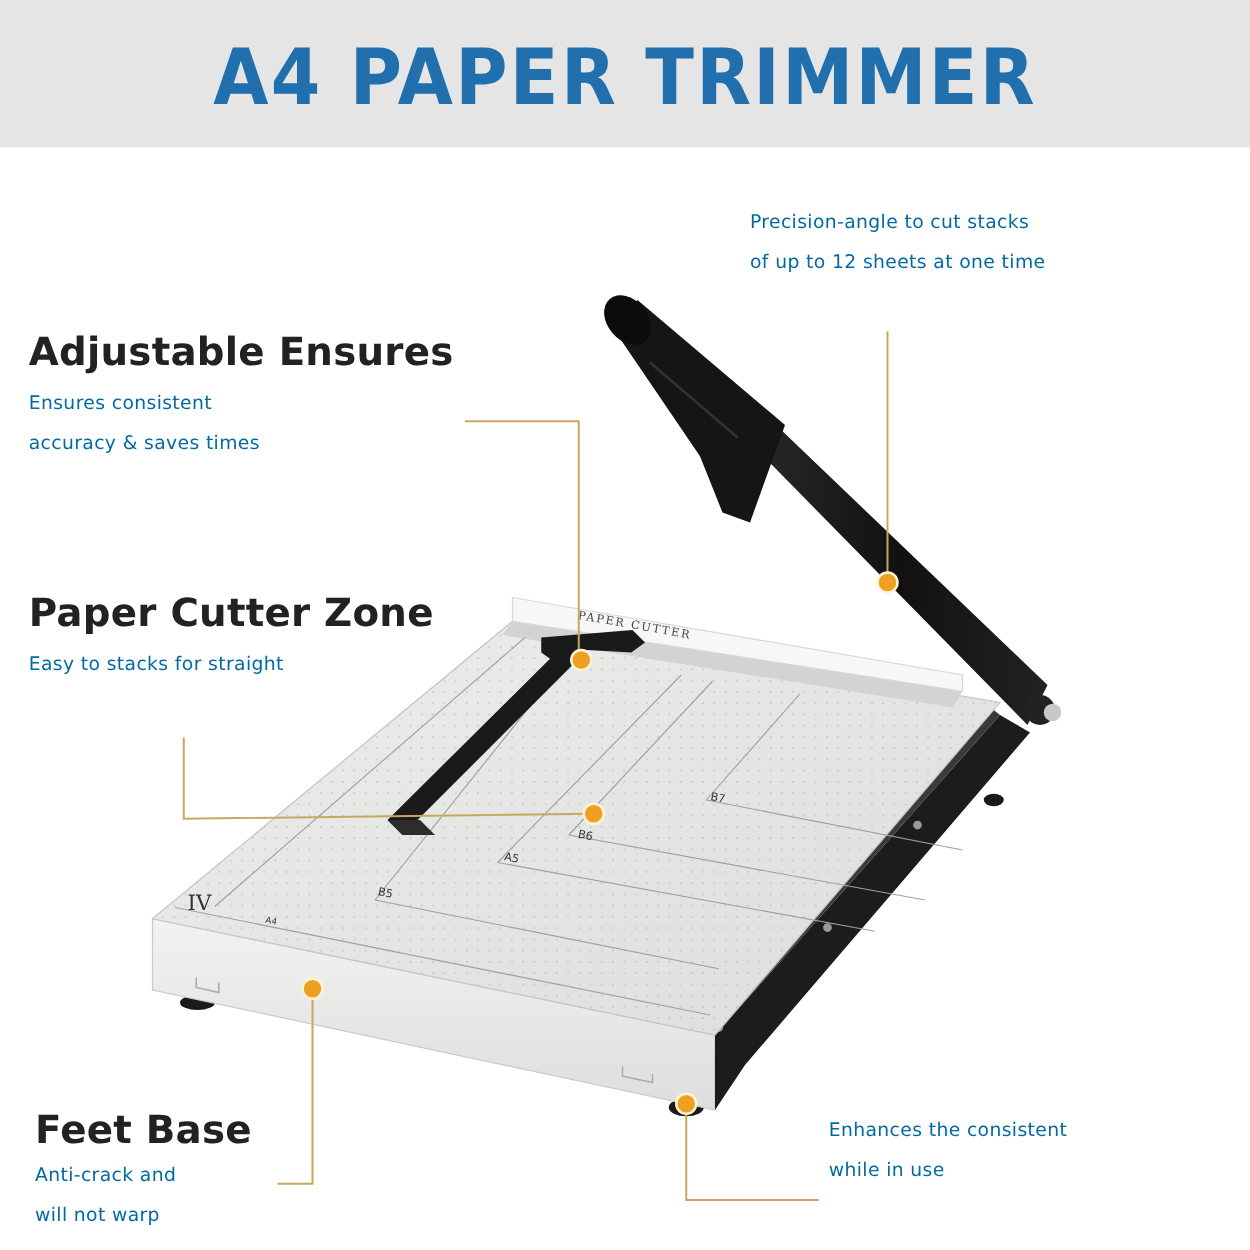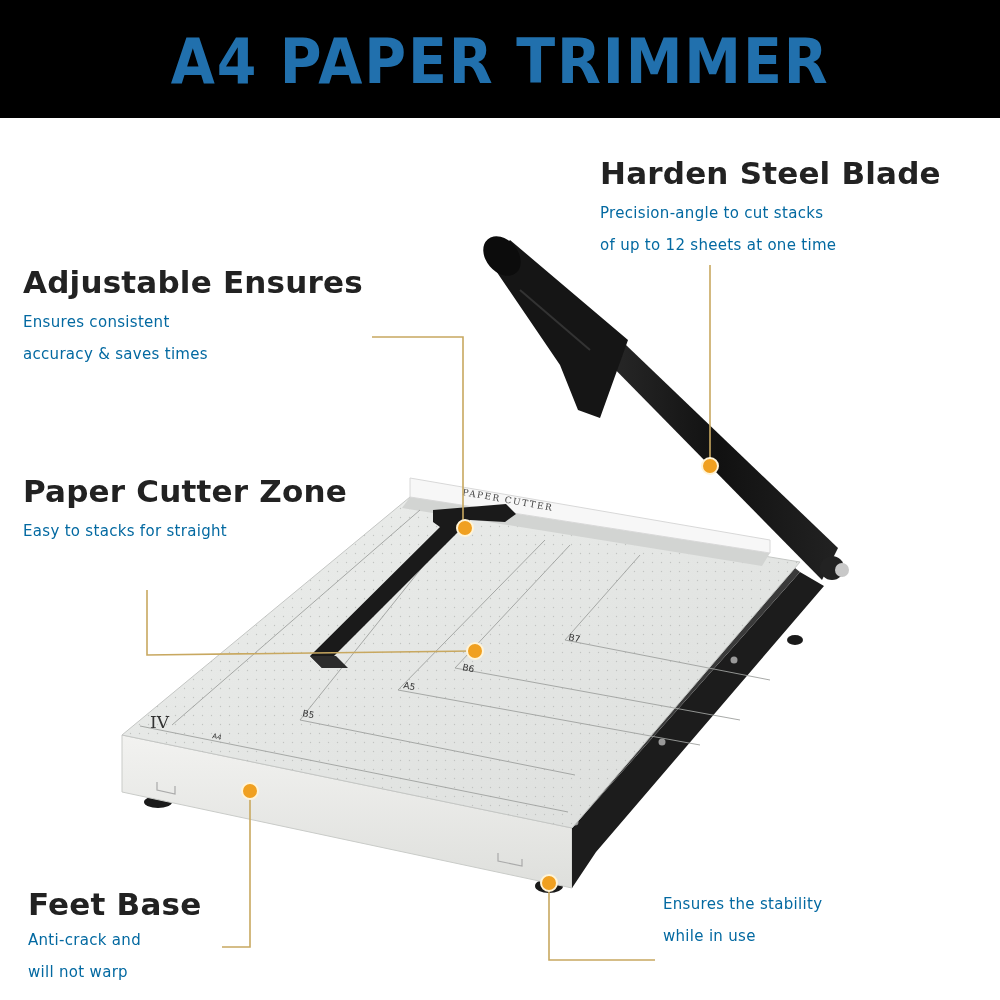--- a/index.html
+++ b/index.html
@@ -1,17 +1,17 @@
 <!DOCTYPE html>
 <html><head>
 <meta charset="utf-8">
 <style>
   html, body { margin: 0; padding: 0; }
   body { width: 1000px; height: 1000px; position: relative; overflow: hidden; background: #ffffff; font-family: "DejaVu Sans", sans-serif; }
-  .banner { position: absolute; left: 0; top: 0; width: 1000px; height: 118px; background: #000000; display: flex; align-items: center; justify-content: center; }
+  .banner { position: absolute; left: 0; top: 0; width: 1000px; height: 118px; background: #e5e5e5; display: flex; align-items: center; justify-content: center; }
   .banner-title { font-family: "DejaVu Sans", sans-serif; font-weight: bold; font-size: 62px; letter-spacing: 2px; color: #2170ad; transform: scaleX(0.92); margin-top: 4px; }
   .callout { position: absolute; color: #222; }
   .callout h2 { margin: 0; font-family: "DejaVu Sans", sans-serif; font-weight: bold; font-size: 31px; color: #222; letter-spacing: 0.2px; white-space: nowrap; }
   .callout p { margin: 6px 0 0 0; font-family: "DejaVu Sans", sans-serif; font-weight: normal; font-size: 15px; line-height: 32px; color: #0369a1; white-space: nowrap; letter-spacing: 0.3px; }
   svg.art { position: absolute; left: 0; top: 0; }
 </style>
 </head>
 <body>
 
 <div class="banner">
@@ -107,34 +107,33 @@
   <g fill="#f0a020" stroke="#fff4d8" stroke-width="2">
     <circle cx="710" cy="466" r="8"></circle>
     <circle cx="465" cy="528" r="8"></circle>
     <circle cx="475" cy="651" r="8"></circle>
     <circle cx="250" cy="791" r="8"></circle>
     <circle cx="549" cy="883" r="8"></circle>
   </g>
 </svg>
 
 <div class="callout" style="left:600px; top:155px;">
-  <h2>Harden Steel Blade</h2>
   <p><span>Precision-angle to cut stacks</span><br><span>of up to 12 sheets at one time</span></p>
 </div>
 
 <div class="callout" style="left:23px; top:264px;">
   <h2>Adjustable Ensures</h2>
   <p><span>Ensures consistent</span><br><span>accuracy &amp; saves times</span></p>
 </div>
 
 <div class="callout" style="left:23px; top:473px;">
   <h2>Paper Cutter Zone</h2>
   <p><span>Easy to stacks for straight</span><br></p>
 </div>
 
 <div class="callout" style="left:28px; top:886px;">
   <h2>Feet Base</h2>
   <p style="margin-top:2px;"><span>Anti-crack and</span><br><span>will not warp</span></p>
 </div>
 
 <div class="callout" style="left:663px; top:884px;">
-  <p style="margin-top:4px;"><span>Ensures the stability</span><br><span>while in use</span></p>
+  <p style="margin-top:4px;"><span>Enhances the consistent</span><br><span>while in use</span></p>
 </div>
 
 </body></html>

